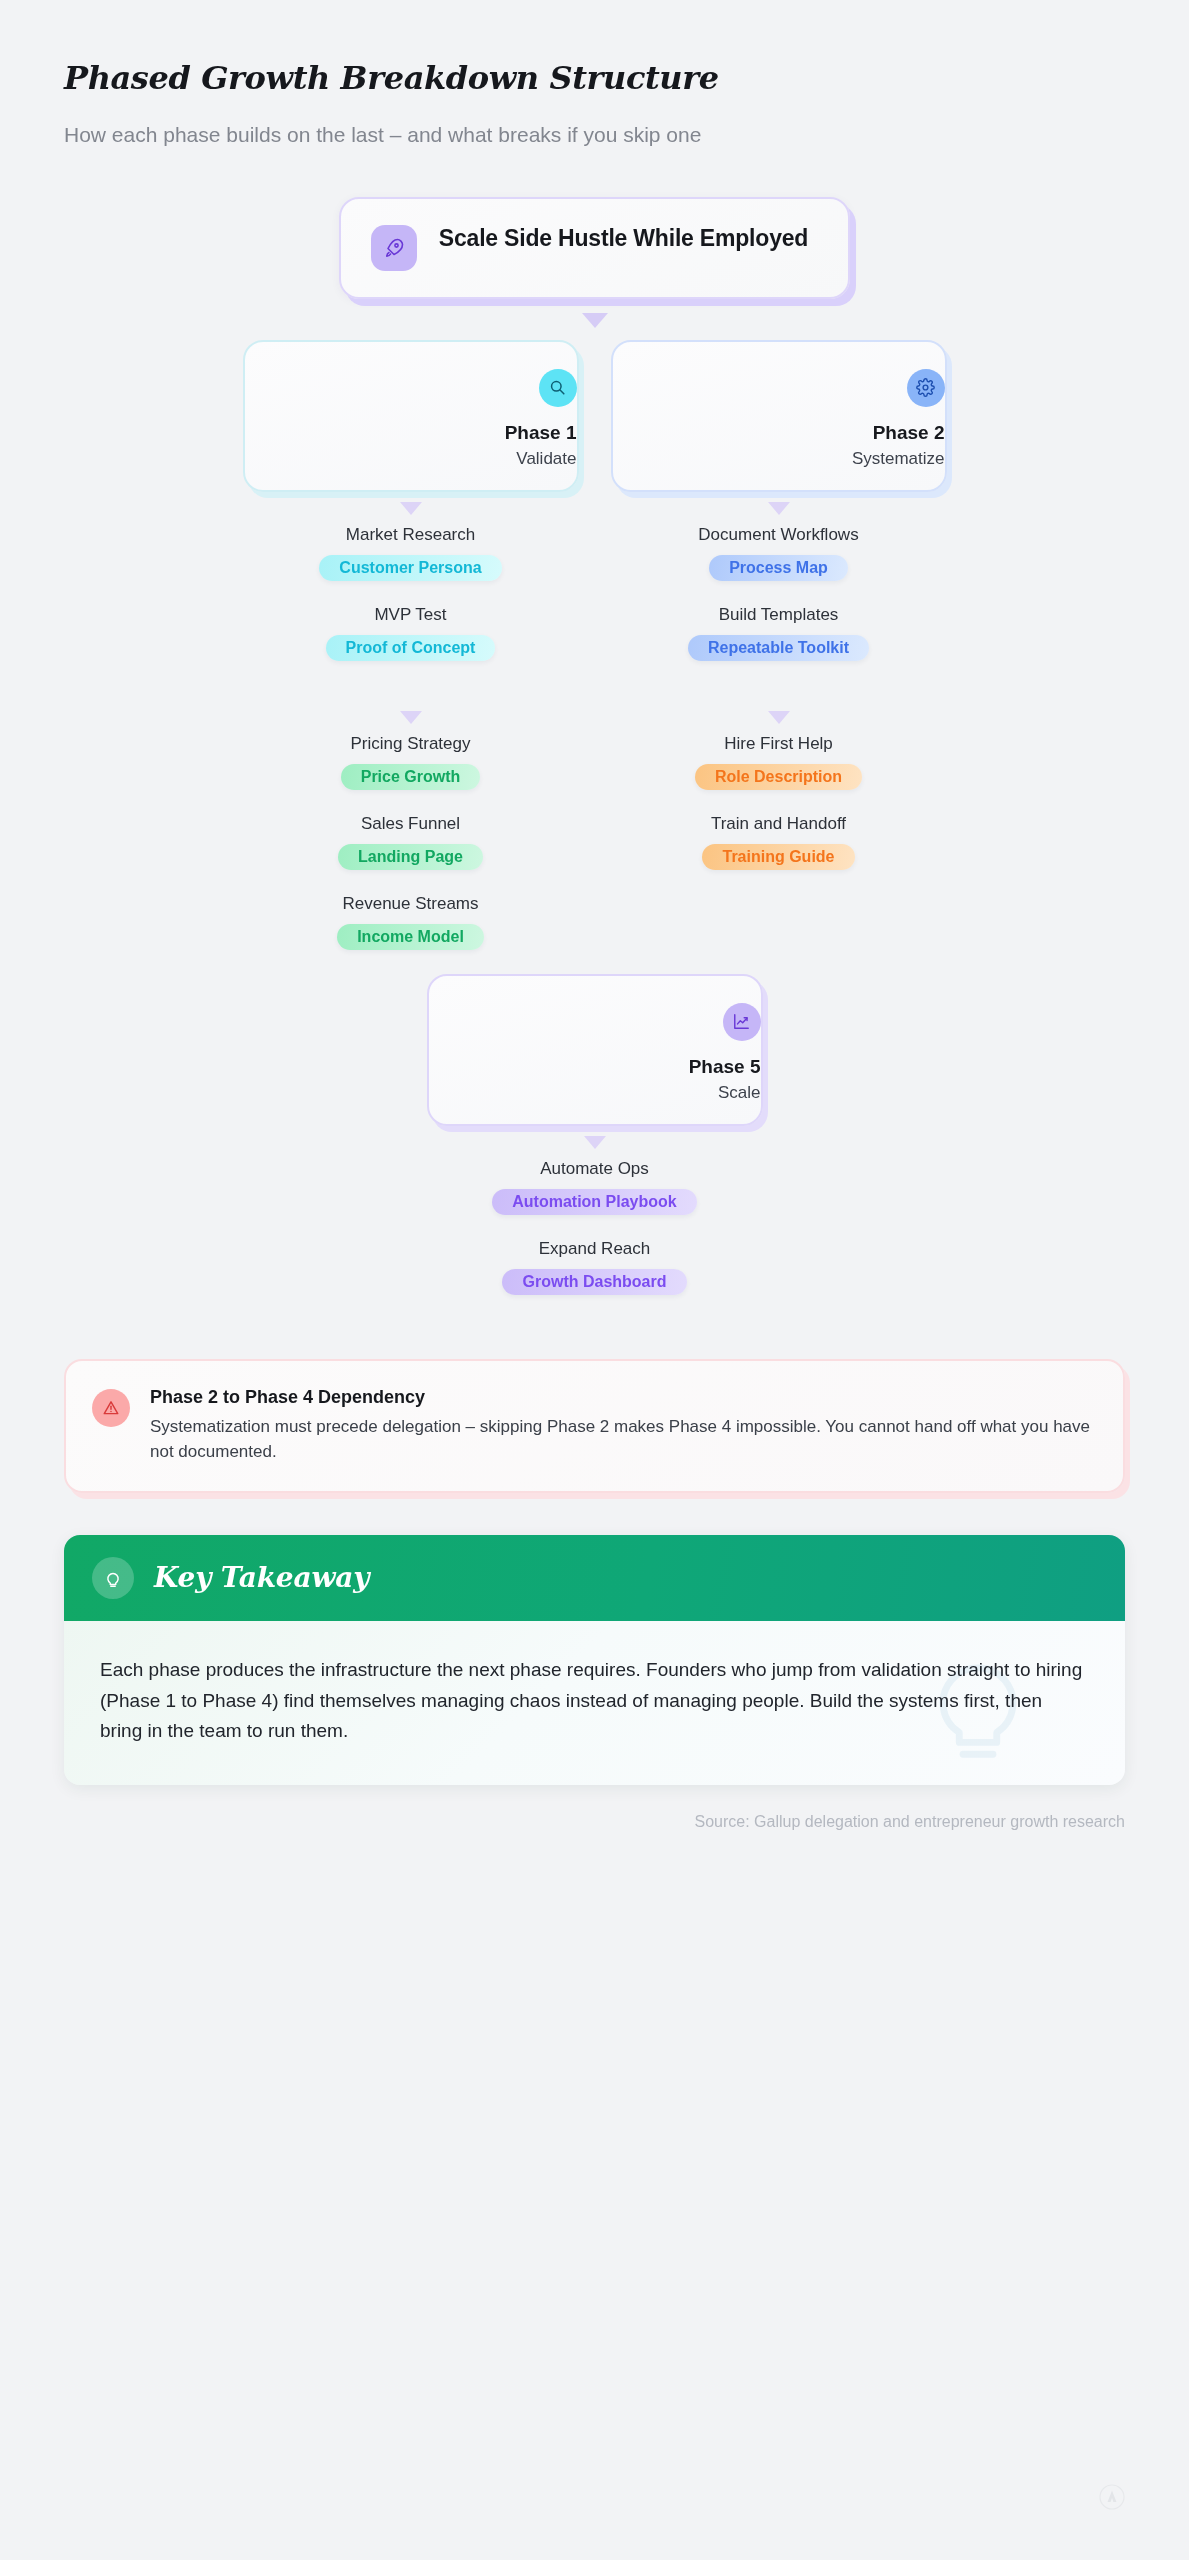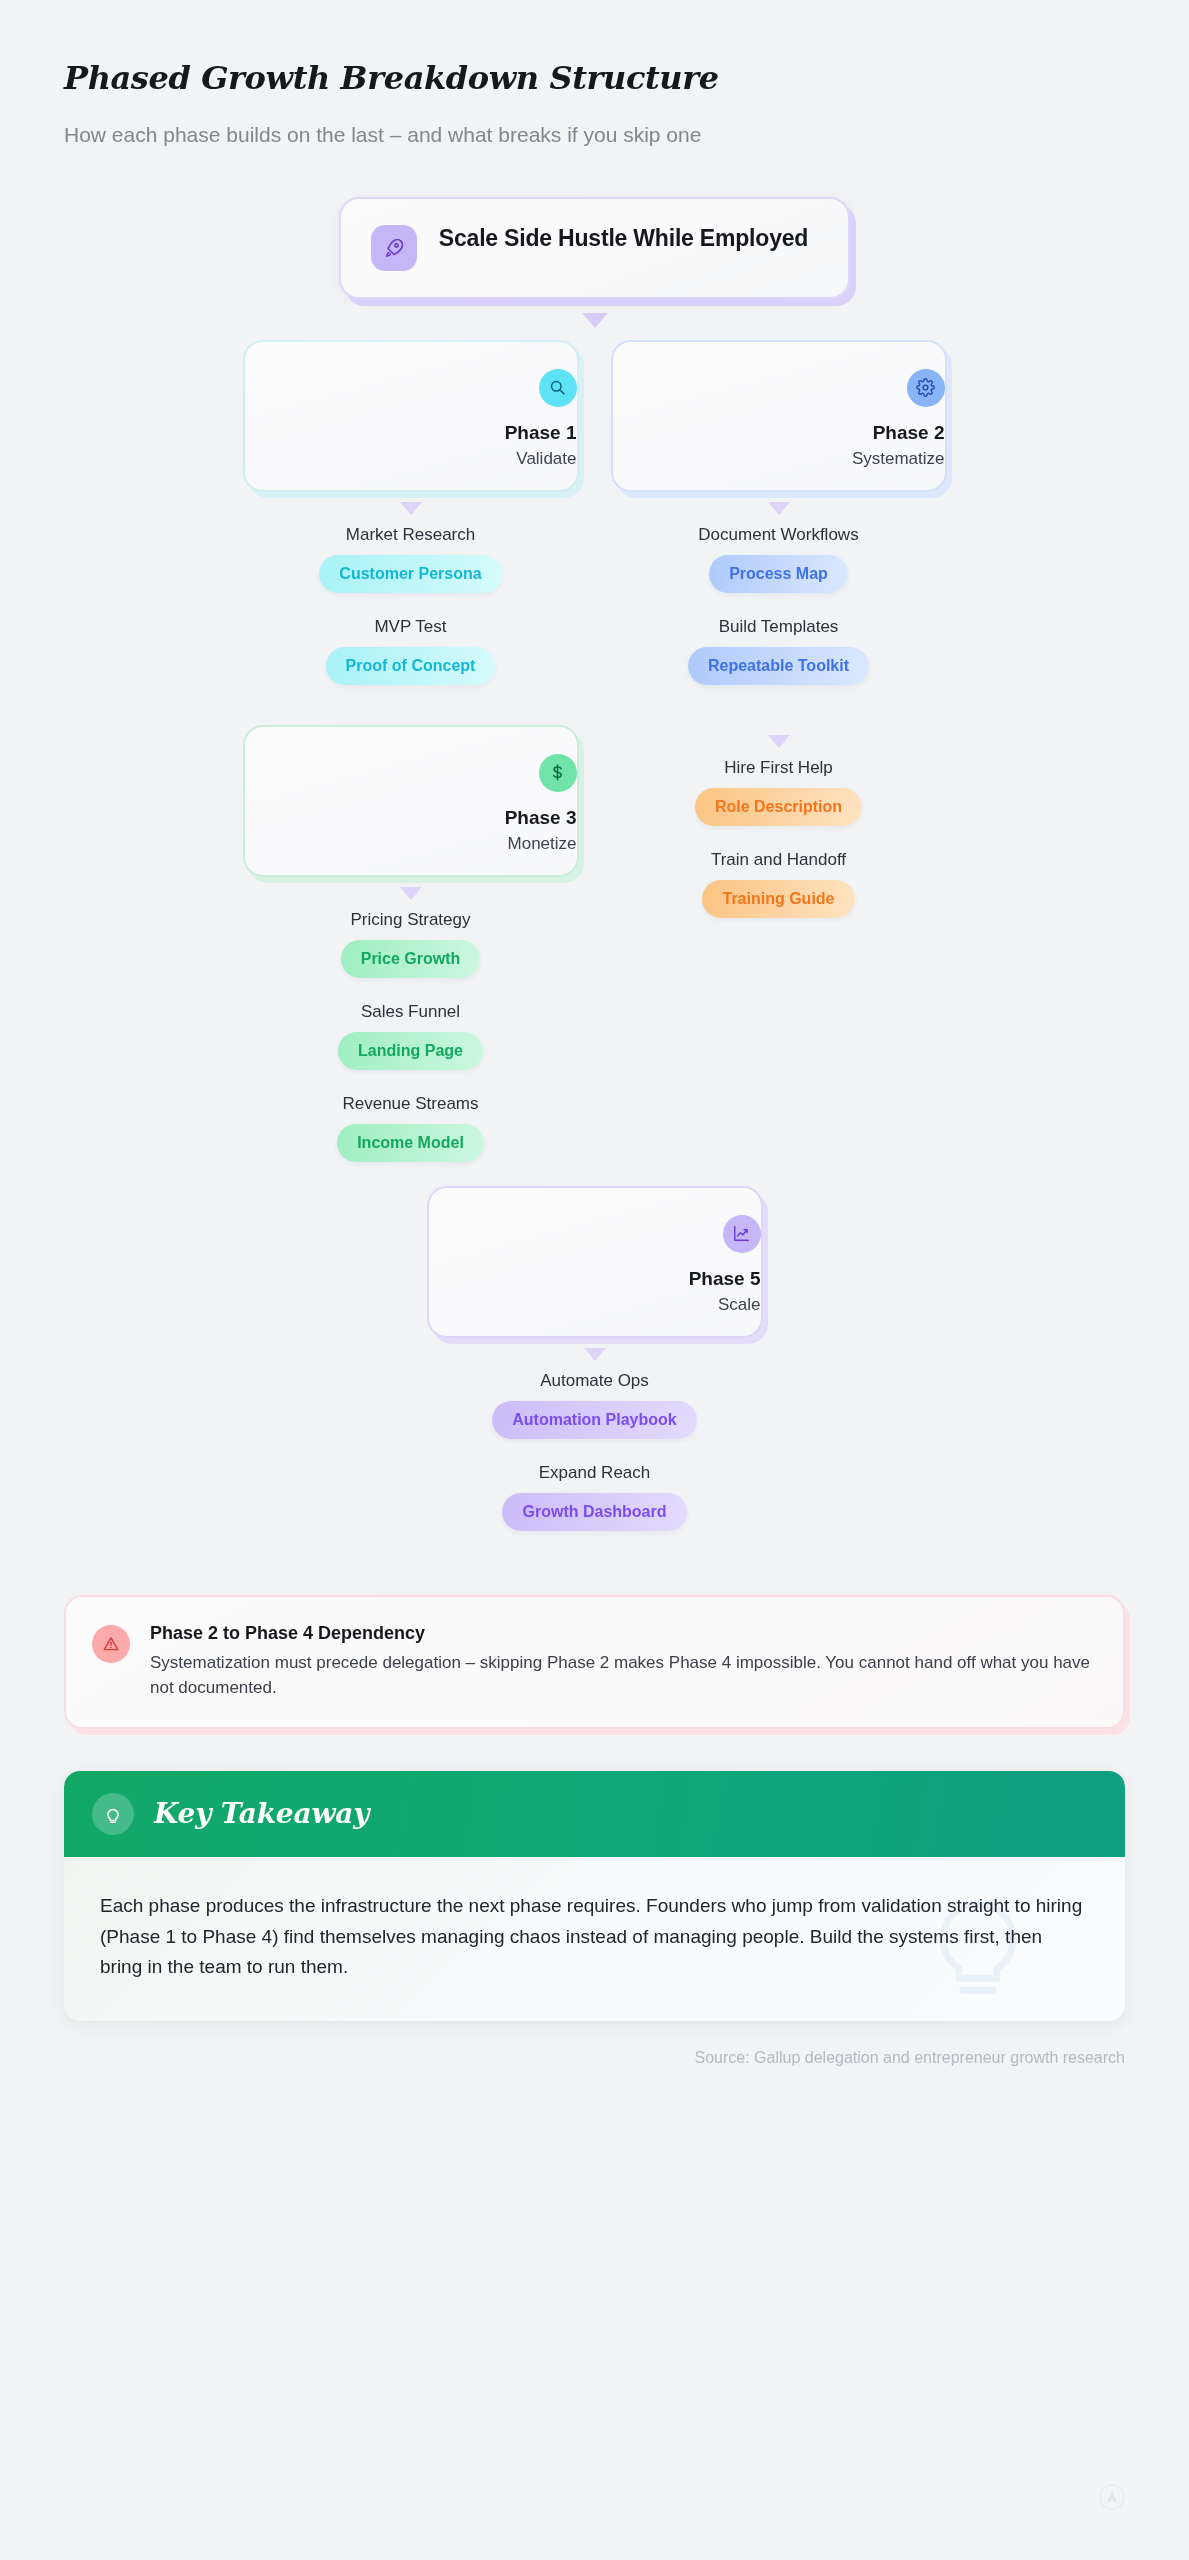--- a/index.html
+++ b/index.html
@@ -129,21 +129,21 @@
   .sub-label {
     text-align: center;
     font-size: 17px;
     color: #2d3139;
     margin-bottom: 10px;
   }
   .pill {
     display: block;
     margin: 0 auto 24px auto;
     border-radius: 999px;
-    padding: 10px 20px;
+    padding: 4px 20px;
     font-size: 16px;
     font-weight: bold;
     text-align: right;
     width: fit-content;
     box-shadow: 0 2px 5px rgba(20,30,60,.06);
   }
   .spacer-16 { height: 16px; }
 
   
   .callout {
@@ -286,30 +286,20 @@
         <div class="pill" id="p2pill0" style="background: linear-gradient(100deg, rgb(174, 201, 251) 0%, rgb(219, 233, 254) 100%); color: rgb(63, 114, 232);">Process Map</div>
         <div class="sub-label">Build Templates</div>
         <div class="pill" id="p2pill1" style="background: linear-gradient(100deg, rgb(174, 201, 251) 0%, rgb(219, 233, 254) 100%); color: rgb(63, 114, 232);">Repeatable Toolkit</div>
       </div>
     </div>
 
     <div class="spacer-16"></div>
 
     <div class="pair">
       <div class="col">
-        <div class="node-card phase-card" id="p3" style="border: 2px solid rgb(201, 237, 219); box-shadow: rgb(214, 242, 228) 5px 6px 0px 0px;">
-          <div class="phase-badge" id="p3b" style="background: rgb(111, 227, 168);">
-            <svg width="19" height="19" viewBox="0 0 24 24" fill="none" stroke="#0a6b43" stroke-width="1.9" stroke-linecap="round">
-                <path d="M12 3v18"></path>
-                <path d="M16.5 7.2c-.7-1.3-2.3-2-4.5-2-2.6 0-4.3 1.2-4.3 3.1 0 4.4 9 2.2 9 6.6 0 2-1.9 3.2-4.7 3.2-2.4 0-4.1-.8-4.8-2.2"></path>
-              </svg>
-          </div>
-          <div class="phase-title">Phase 3</div>
-          <div class="phase-sub">Monetize</div>
-        </div>
         <div class="arrow-sm"></div>
         <div class="sub-label">Pricing Strategy</div>
         <div class="pill" id="p3pill0" style="background: linear-gradient(100deg, rgb(158, 238, 194) 0%, rgb(205, 247, 224) 100%); color: rgb(18, 168, 97);">Price Growth</div>
         <div class="sub-label">Sales Funnel</div>
         <div class="pill" id="p3pill1" style="background: linear-gradient(100deg, rgb(158, 238, 194) 0%, rgb(205, 247, 224) 100%); color: rgb(18, 168, 97);">Landing Page</div>
         <div class="sub-label">Revenue Streams</div>
         <div class="pill" id="p3pill2" style="background: linear-gradient(100deg, rgb(158, 238, 194) 0%, rgb(205, 247, 224) 100%); color: rgb(18, 168, 97);">Income Model</div>
       </div>
 
       <div class="col">

